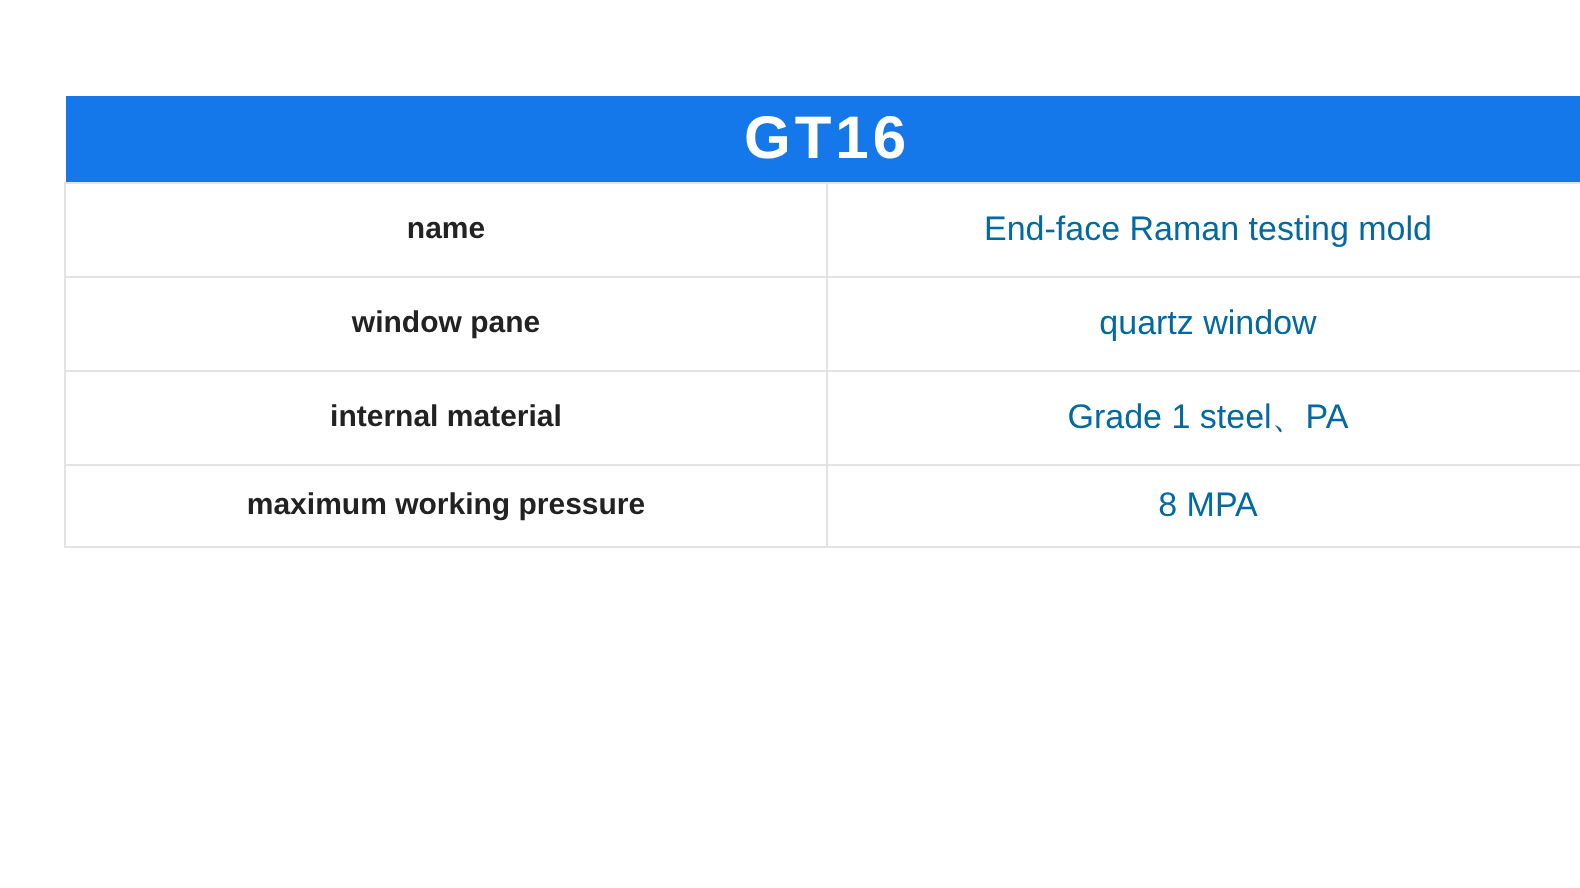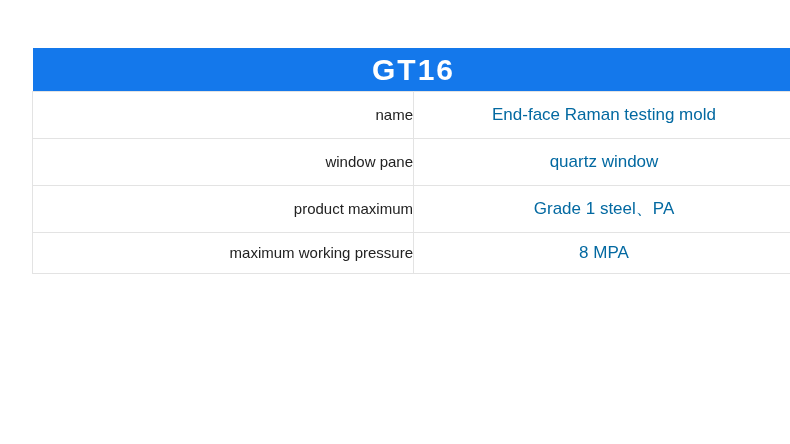--- a/index.html
+++ b/index.html
@@ -57,24 +57,24 @@
   .spec-row > td {
     border: 1px solid #e3e3e3;
     padding: 0;
     vertical-align: middle;
   }
   .spec-row { height: 47px; }
   .spec-row.short { height: 41px; }
 
   .label-cell {
     width: 294px;
-    text-align: right;
+    text-align: center;
     color: #222222;
     font-size: 15px;
-    font-weight: normal;
+    font-weight: bold;
     padding: 0 6px;
   }
   .value-cell {
     width: 474px;
     text-align: center;
     color: #0369a1;
     font-size: 17px;
     font-weight: normal;
     padding: 0 6px;
   }
@@ -111,21 +111,21 @@
         <td class="label-cell">
           <span class="cell-text">window pane</span>
         </td>
         <td class="value-cell">
           <span class="cell-text">quartz window</span>
         </td>
       </tr>
 
       <tr class="spec-row">
         <td class="label-cell">
-          <span class="cell-text">product maximum</span>
+          <span class="cell-text">internal material</span>
         </td>
         <td class="value-cell">
           <span class="cell-text">Grade 1 steel、PA</span>
         </td>
       </tr>
 
       <tr class="spec-row short">
         <td class="label-cell">
           <span class="cell-text">maximum working pressure</span>
         </td>

